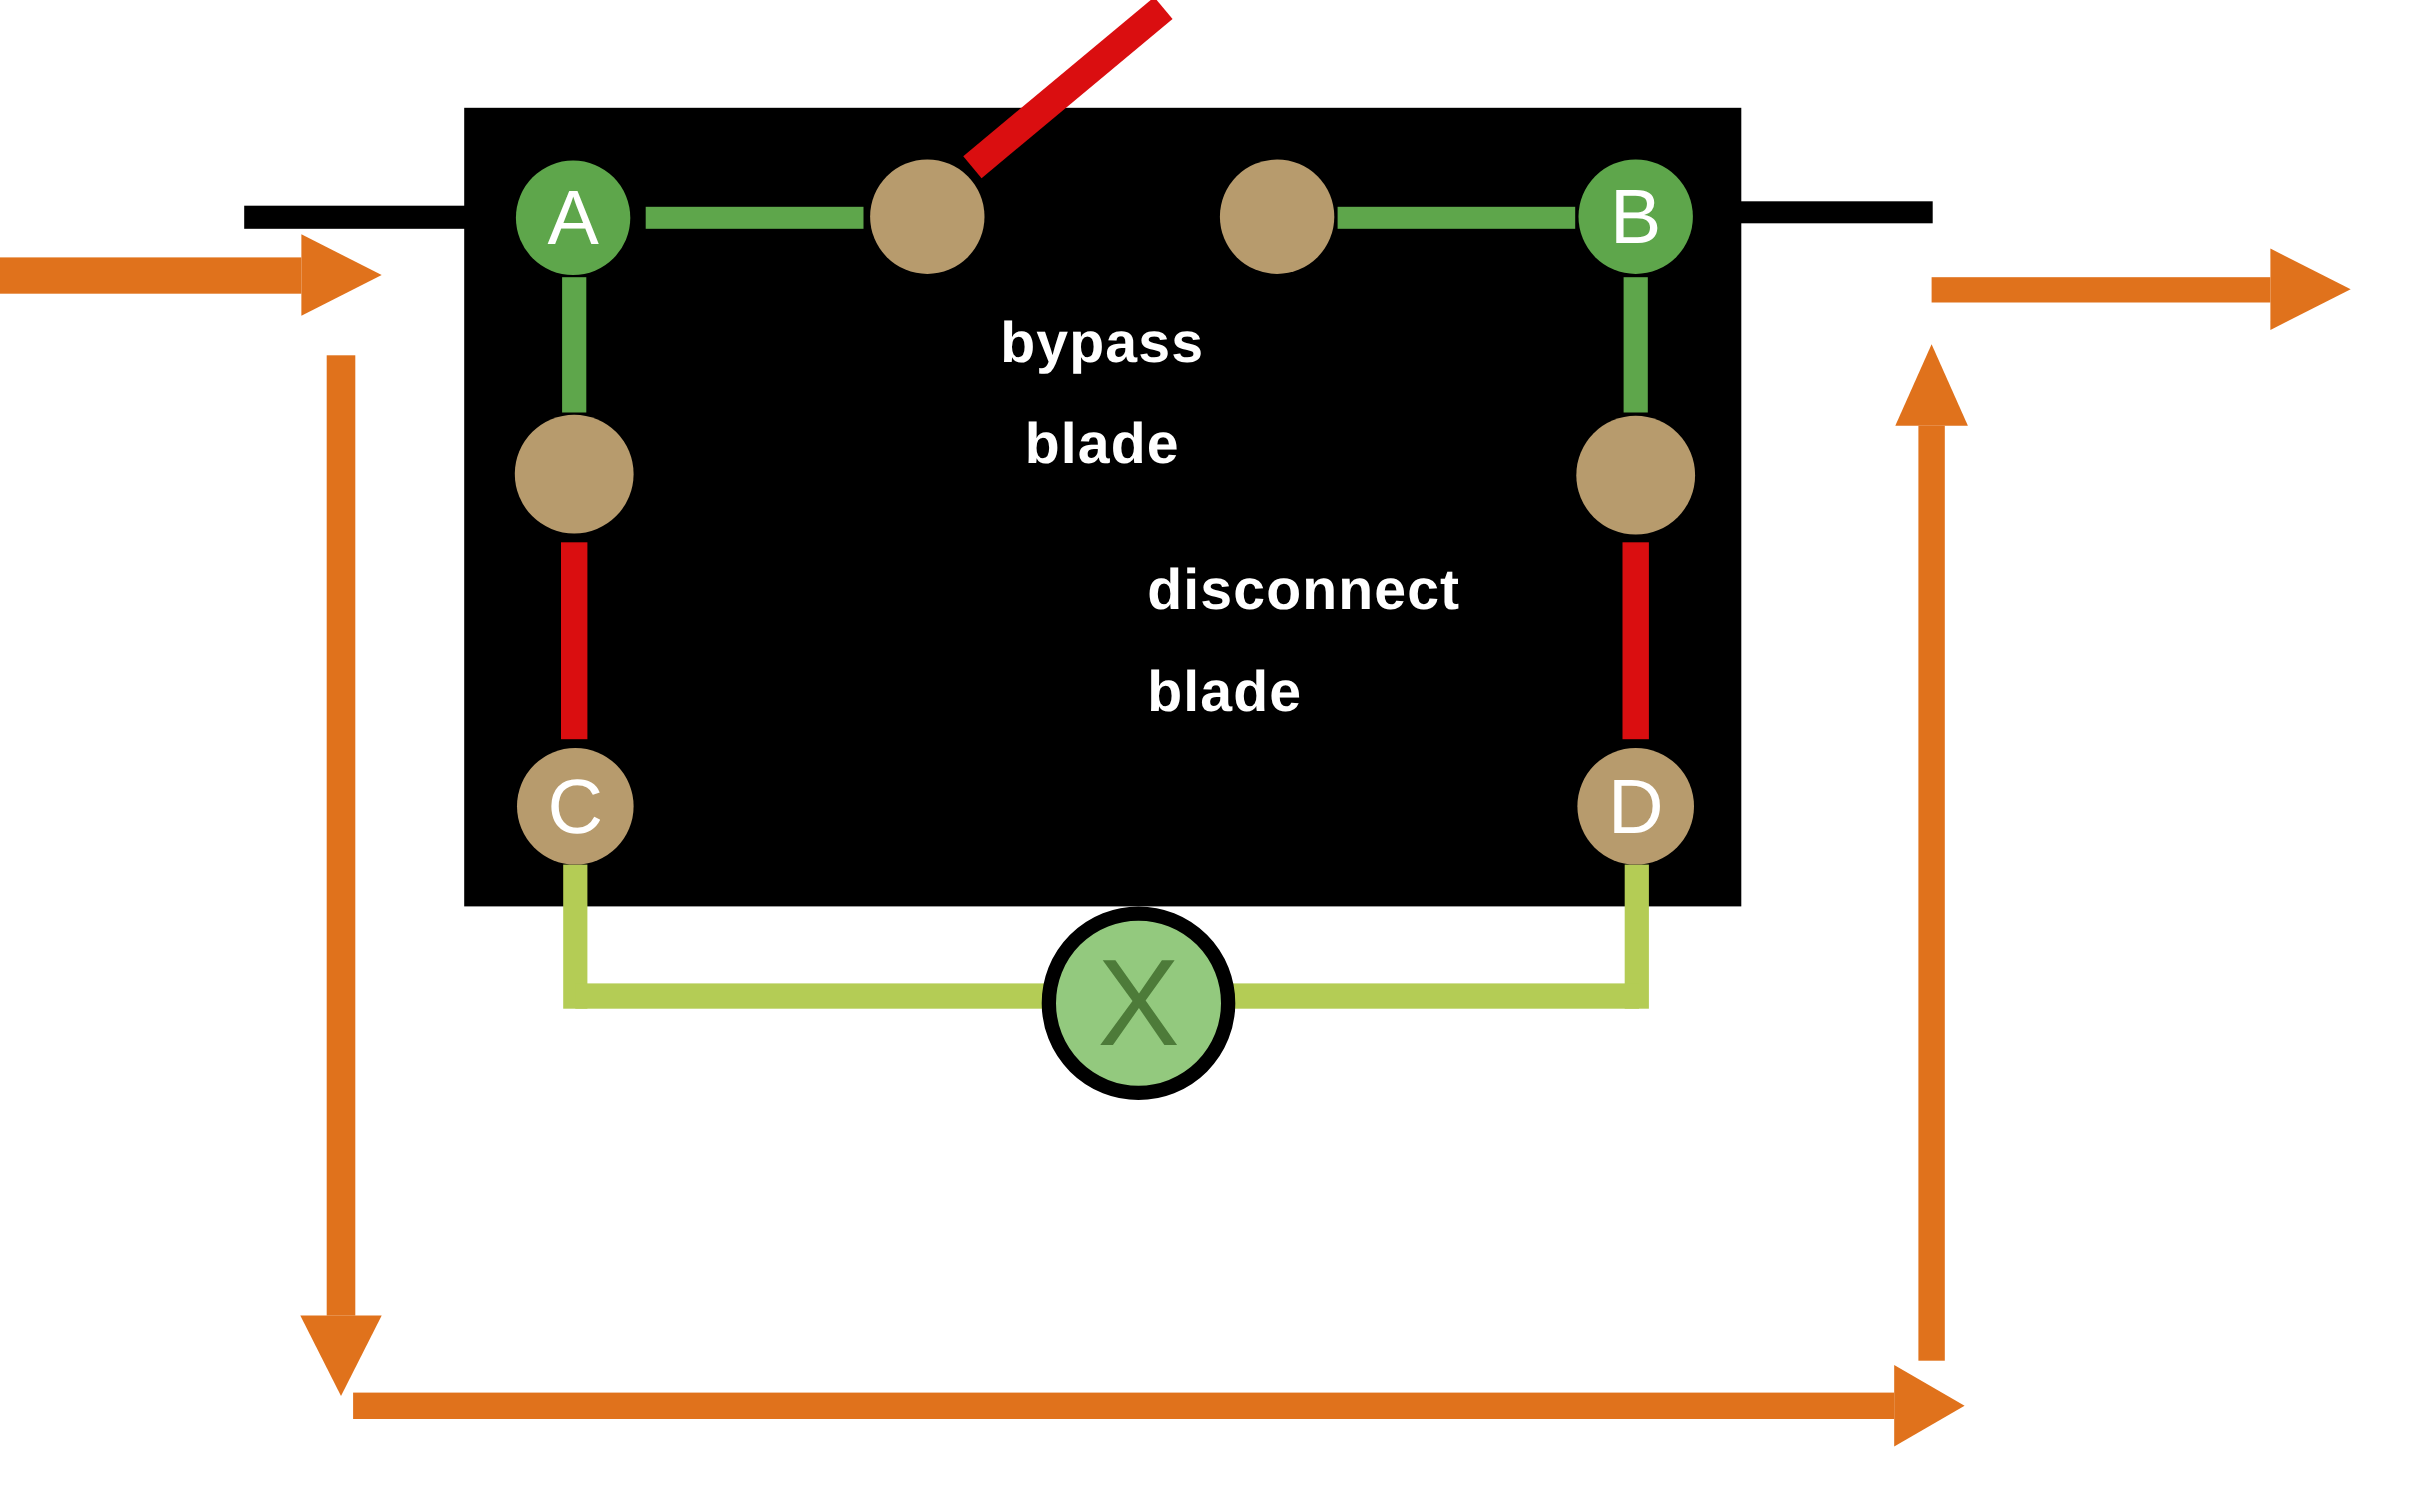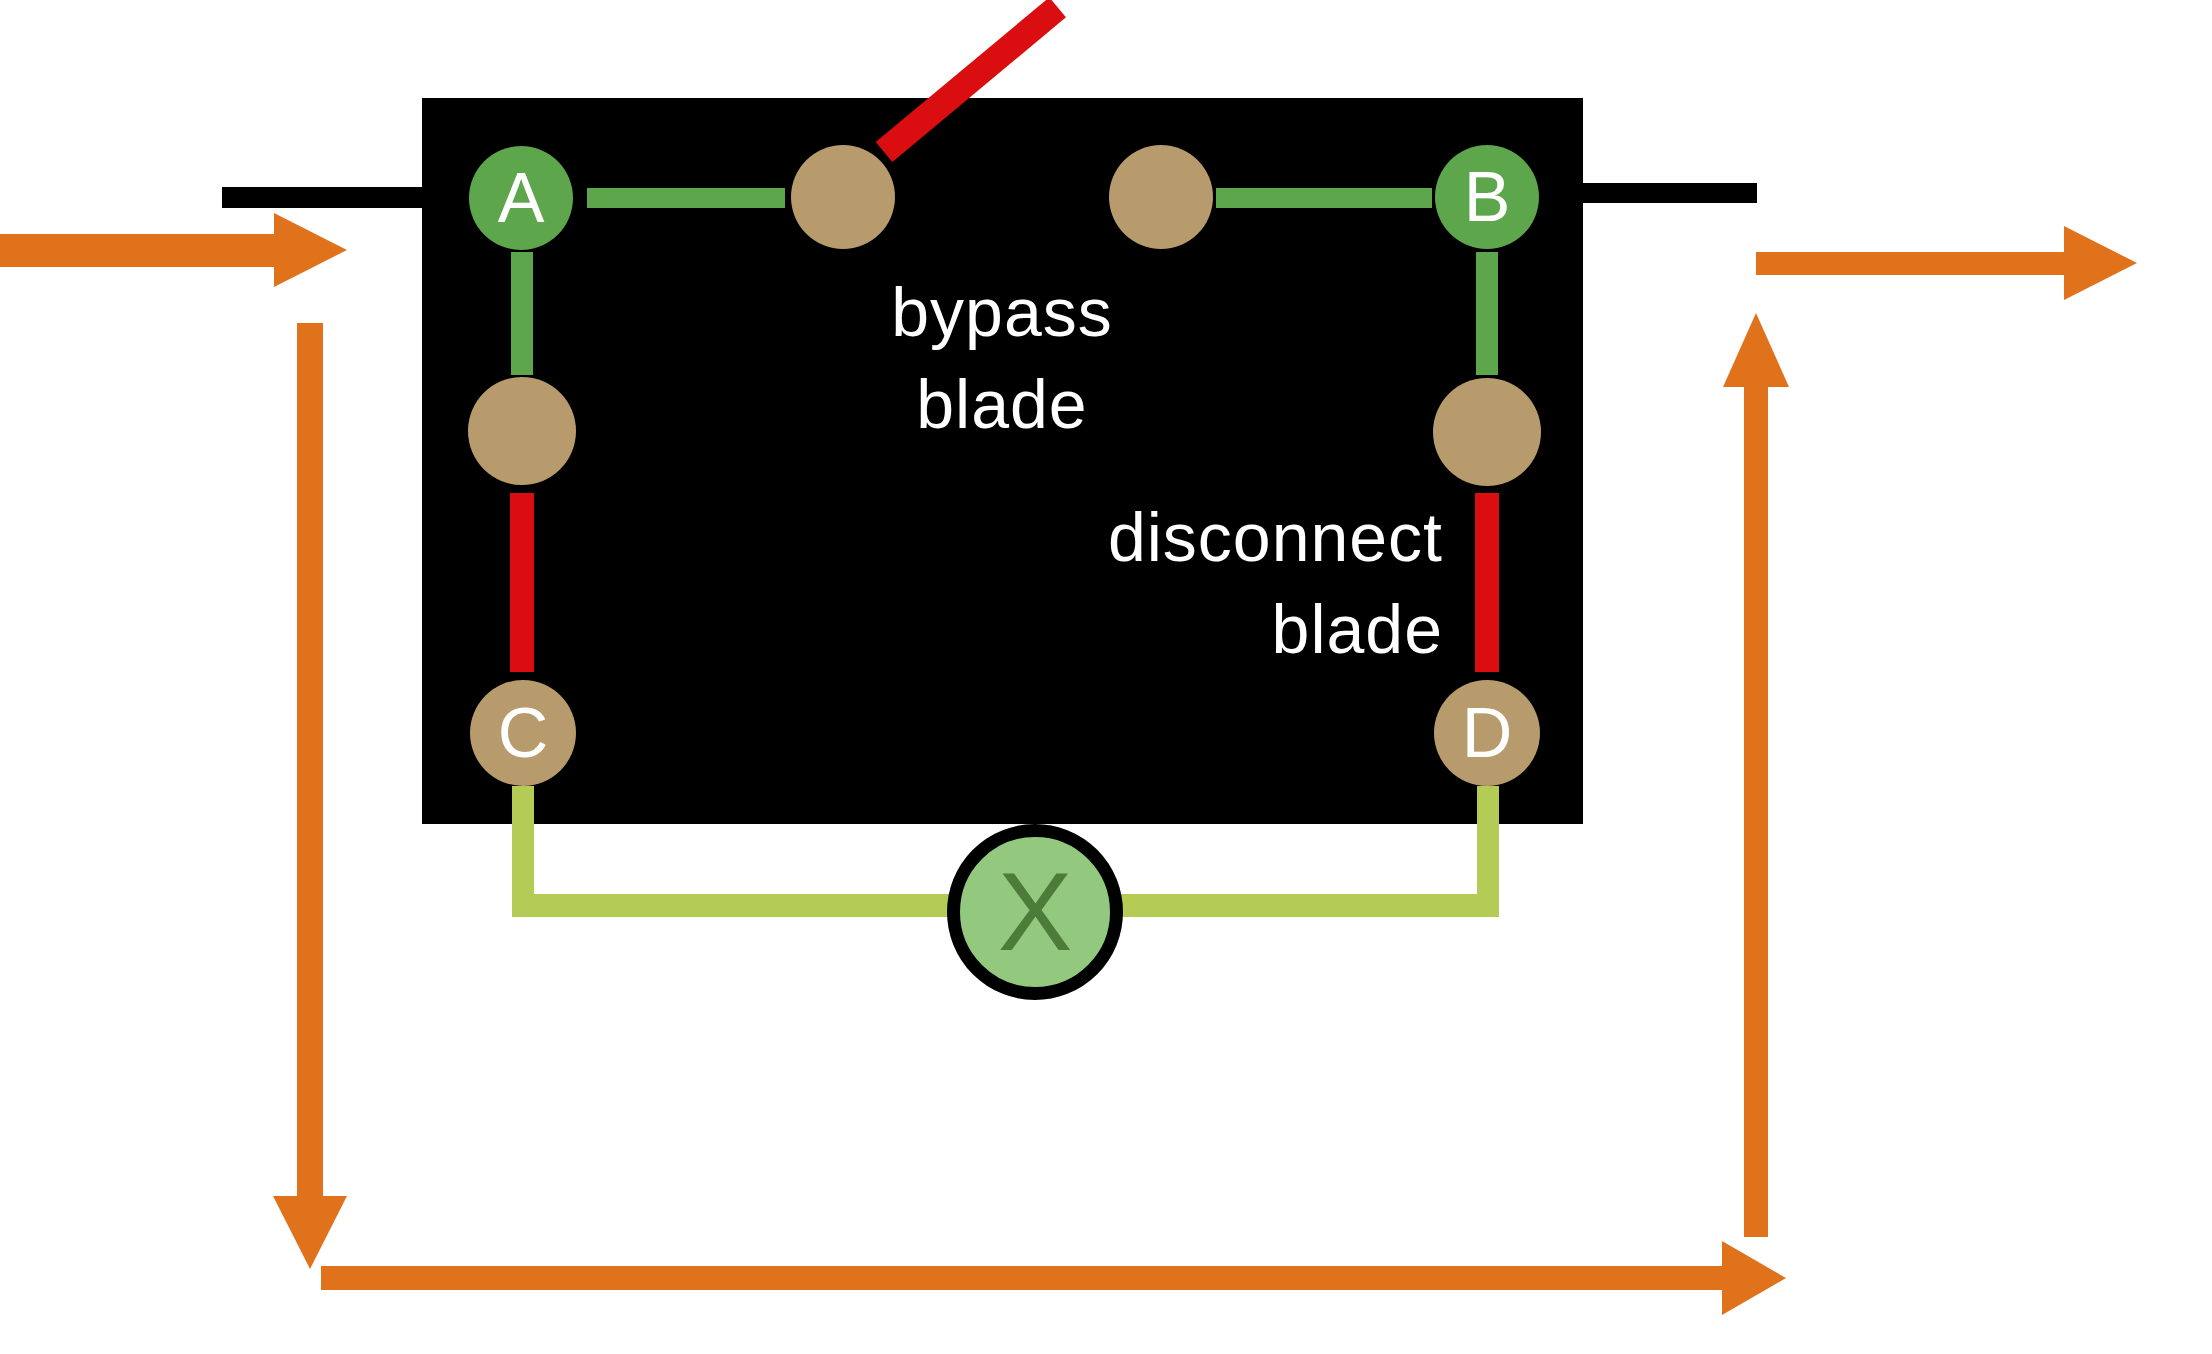--- a/index.html
+++ b/index.html
@@ -20,21 +20,21 @@
   .node-green{background:var(--green,#5ea64b);}
   .node-tan{background:var(--tan,#b79b6d);}
   
   .blade{background:var(--red,#da0e10);transform-origin:0 50%;}
   
   .meter{box-sizing:border-box;width:176px;height:176px;border:13px solid var(--black,#000);
          border-radius:50%;background:var(--meter-fill,#93c97e);
          display:flex;align-items:center;justify-content:center;
          color:var(--meter-x,#4d7b39);font-size:112px;line-height:1;}
   
-  .anno{color:var(--white,#fff);font-size:68px;line-height:92px;font-weight:400;letter-spacing:1px;}
+  .anno{color:var(--white,#fff);font-size:52px;line-height:92px;font-weight:700;letter-spacing:1px;}
   
   .oshaft{background:var(--orange,#e0721c);}
   .tri{width:0;height:0;}
   .tri-right{border-top:37px solid transparent;border-bottom:37px solid transparent;
              border-left:73px solid var(--orange,#e0721c);}
   .tri-right-sm{border-top:37px solid transparent;border-bottom:37px solid transparent;
              border-left:64px solid var(--orange,#e0721c);}
   .tri-down{border-left:37px solid transparent;border-right:37px solid transparent;
             border-top:73px solid var(--orange,#e0721c);}
   .tri-up{border-left:33px solid transparent;border-right:33px solid transparent;
@@ -79,21 +79,21 @@
     <span>C</span>
   </div>
   <div class="abs node node-tan" style="left:1434px;top:680px;width:106px;height:106px;">
     <span>D</span>
   </div>
 
   <div class="abs anno" style="left:802px;top:266px;width:400px;text-align:center;">
     <div>bypass</div>
     <div>blade</div>
   </div>
-  <div class="abs anno" style="left:1043px;top:491px;width:400px;text-align:right;">
+  <div class="abs anno" style="left:1043px;top:491px;width:400px;text-align:left;">
     <div>disconnect</div>
     <div>blade</div>
   </div>
 
   <div class="abs meter" style="left:947px;top:824px;">
     <span>X</span>
   </div>
 
   <div class="abs oshaft" style="left:0px;top:234px;width:274px;height:33px;"></div>
   <div class="abs tri tri-right" style="left:274px;top:213px;"></div>

